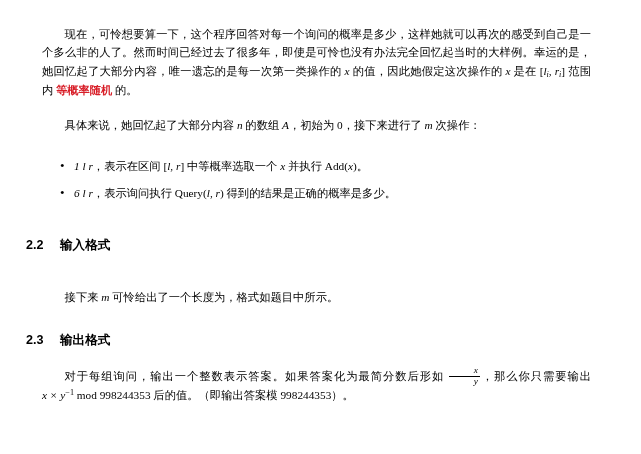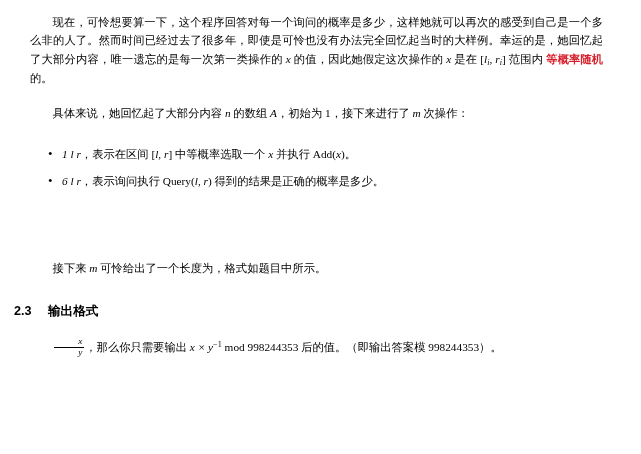--- a/index.html
+++ b/index.html
@@ -11,21 +11,21 @@
     width: 641px;
     height: 454px;
     font-family: "Liberation Serif", serif;
     color: #000000;
     overflow: hidden;
   }
   .page {
     position: relative;
     width: 641px;
     height: 454px;
-    padding: 0;
+    padding: 12px;
     box-sizing: border-box;
   }
   .body-text {
     font-family: "Liberation Serif", serif;
     font-size: 11.3px;
     line-height: 1.62;
     text-align: justify;
     text-justify: inter-character;
   }
   .para {
@@ -121,40 +121,41 @@
 <body>
 
 <div class="page">
 
   <div class="gap-sm"></div>
 
   <p class="body-text para indent"><span>现在，可怜想要算一下，这个程序回答对每一个询问的概率是多少，这样她就可以再次的感受到自己是一个多么非的人了。然而时间已经过去了很多年，即使是可怜也没有办法完全回忆起当时的大样例。幸运的是，她回忆起了大部分内容，唯一遗忘的是每一次第一类操作的 </span><span class="math">x</span><span> 的值，因此她假定这次操作的 </span><span class="math">x</span><span> 是在 </span><span class="nowrap"><span class="mathup">[</span><span class="math">l</span><span class="sub">i</span><span class="mathup">, </span><span class="math">r</span><span class="sub">i</span><span class="mathup">]</span></span><span> 范围内 </span><span class="redbold">等概率随机</span><span> 的。</span></p>
 
   <div class="gap-md"></div>
 
-  <p class="body-text para indent"><span>具体来说，她回忆起了大部分内容 </span><span class="math">n</span><span> 的数组 </span><span class="math">A</span><span>，初始为 1，接下来进行了 </span><span class="math">m</span><span> 次操作：</span></p>
+  <p class="body-text para indent"><span>具体来说，她回忆起了大部分内容 </span><span class="math">n</span><span> 的数组 </span><span class="math">A</span><span>，初始为 0，接下来进行了 </span><span class="math">m</span><span> 次操作：</span></p>
 
   <div class="gap-lg"></div>
 
   <ul class="items body-text">
     <li><span class="bullet">•</span><span class="math">1 l r</span><span>，</span><span>表示在区间 </span><span class="nowrap"><span class="mathup">[</span><span class="math">l</span><span class="mathup">, </span><span class="math">r</span><span class="mathup">]</span></span><span> 中等概率选取一个 </span><span class="math">x</span><span> 并执行 </span><span class="mathup"><span class="mathup">Add(</span><span class="math">x</span><span class="mathup">)</span></span><span>。</span></li>
     <li><span class="bullet">•</span><span class="math">6 l r</span><span>，</span><span>表示询问执行 </span><span class="mathup"><span class="mathup">Query(</span><span class="math">l</span><span class="mathup">, </span><span class="math">r</span><span class="mathup">)</span></span><span> 得到的结果是正确的概率是多少。</span></li>
   </ul>
 
   <div class="gap-xl"></div>
 
+  <h2 class="sec"><span class="num">2.2</span><span>输入格式</span></h2>
 
   <div class="gap-md"></div>
 
 
   <div class="gap-md"></div>
 
   <p class="body-text para indent"><span>接下来 </span><span class="math">m</span><span> 可怜给出了一个长度为，格式如题目中所示。</span></p>
 
   <div class="gap-xl"></div>
 
   <h2 class="sec"><span class="num">2.3</span><span>输出格式</span></h2>
 
   <div class="gap-md"></div>
 
-  <p class="body-text para indent"><span class="frac"><span class="num-p">x</span><span class="den-p">y</span></span><span>，那么你只需要输出 </span><span class="nowrap"><span class="math">x × y</span><span class="sup">−1</span><span class="mathup">&nbsp;</span><span class="mathup">mod 998244353</span></span><span> 后的值。（即输出答案模 998244353）。</span></p>
+  <p class="body-text para indent"><span>对于每组询问，输出一个整数表示答案。如果答案化为最简分数后形如 </span><span class="frac"><span class="num-p">x</span><span class="den-p">y</span></span><span>，那么你只需要输出 </span><span class="nowrap"><span class="math">x × y</span><span class="sup">−1</span><span class="mathup">&nbsp;</span><span class="mathup">mod 998244353</span></span><span> 后的值。（即输出答案模 998244353）。</span></p>
 
 </div>
 
 </body></html>

